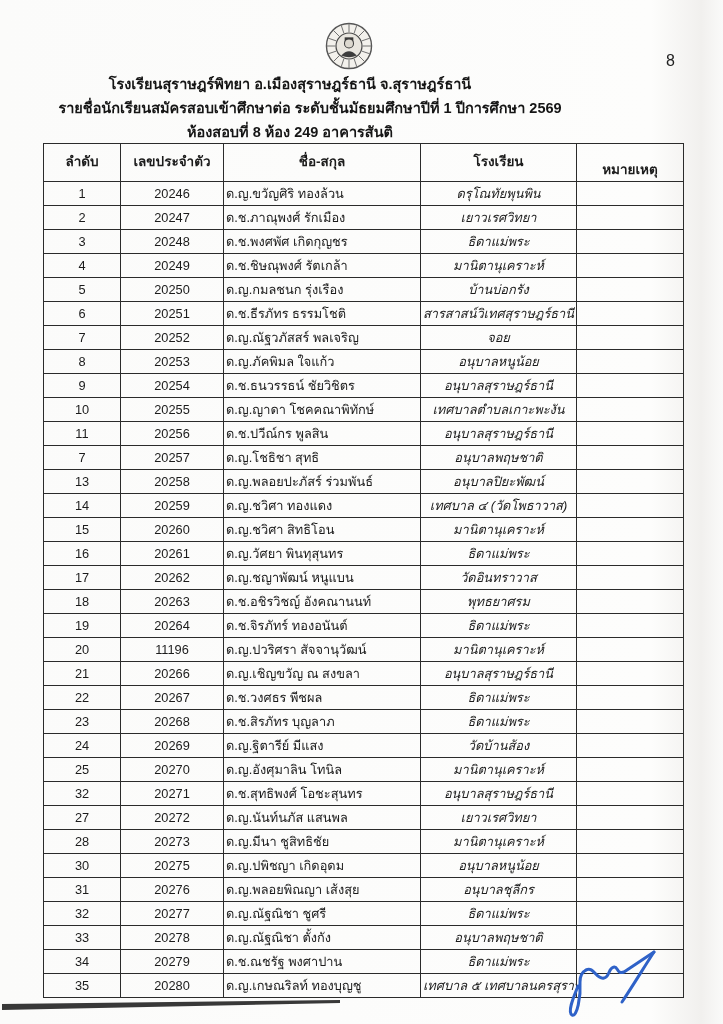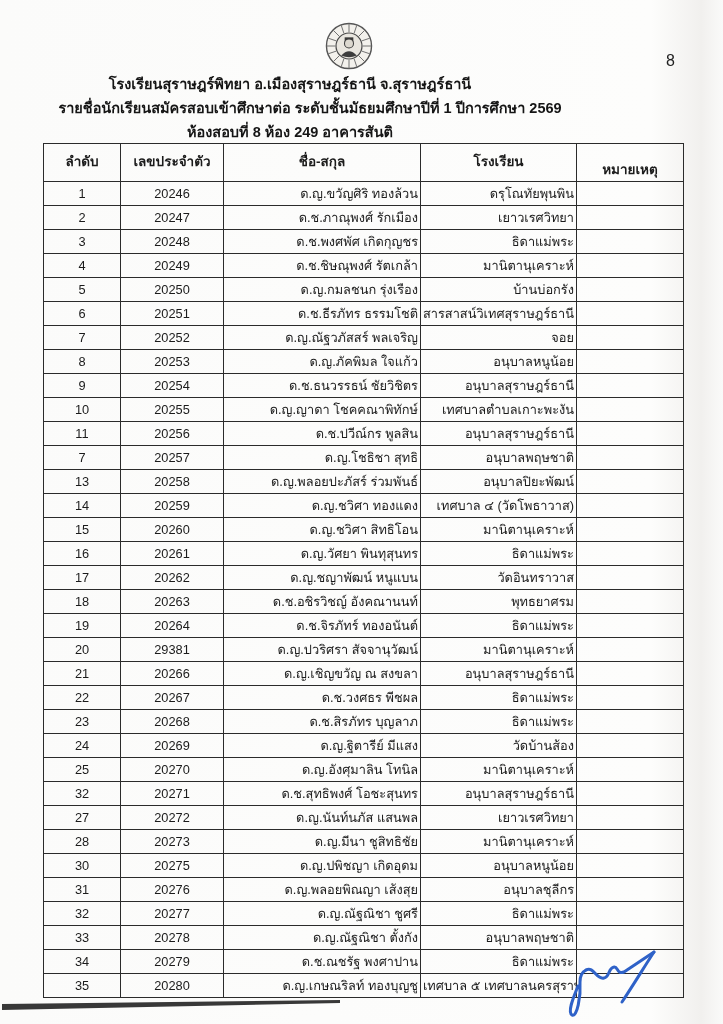--- a/index.html
+++ b/index.html
@@ -50,22 +50,22 @@
   table.roster th{
     height:33px;
     font-weight:bold;
     font-size:13.5px;
     text-align:center;
     vertical-align:middle;
   }
   table.roster th.th-note{vertical-align:bottom;padding-bottom:4px;}
   table.roster td{height:23px;vertical-align:middle;}
   td.col-no,td.col-id{text-align:center;}
-  td.col-name{text-align:right;padding-left:5px;}
-  td.col-school{text-align:right;padding-left:6px;}
+  td.col-name{text-align:left;padding-left:5px;}
+  td.col-school{text-align:center;padding-left:6px;font-style:italic;}
   .col-w-no{width:77px;}
   .col-w-id{width:103px;}
   .col-w-name{width:197px;}
   .col-w-school{width:156px;}
   .col-w-note{width:107px;}
   .signature{
     position:absolute;left:540px;top:926px;
     width:175px;height:98px;
     pointer-events:none;
   }
@@ -258,21 +258,21 @@
         </tr>
         <tr>
           <td class="col-no">19</td>
           <td class="col-id">20264</td>
           <td class="col-name">ด.ช.จิรภัทร์ ทองอนันต์</td>
           <td class="col-school">ธิดาแม่พระ</td>
           <td class="col-note"></td>
         </tr>
         <tr>
           <td class="col-no">20</td>
-          <td class="col-id">29381</td>
+          <td class="col-id">11196</td>
           <td class="col-name">ด.ญ.ปวริศรา สัจจานุวัฒน์</td>
           <td class="col-school">มานิตานุเคราะห์</td>
           <td class="col-note"></td>
         </tr>
         <tr>
           <td class="col-no">21</td>
           <td class="col-id">20266</td>
           <td class="col-name">ด.ญ.เชิญขวัญ ณ สงขลา</td>
           <td class="col-school">อนุบาลสุราษฎร์ธานี</td>
           <td class="col-note"></td>

